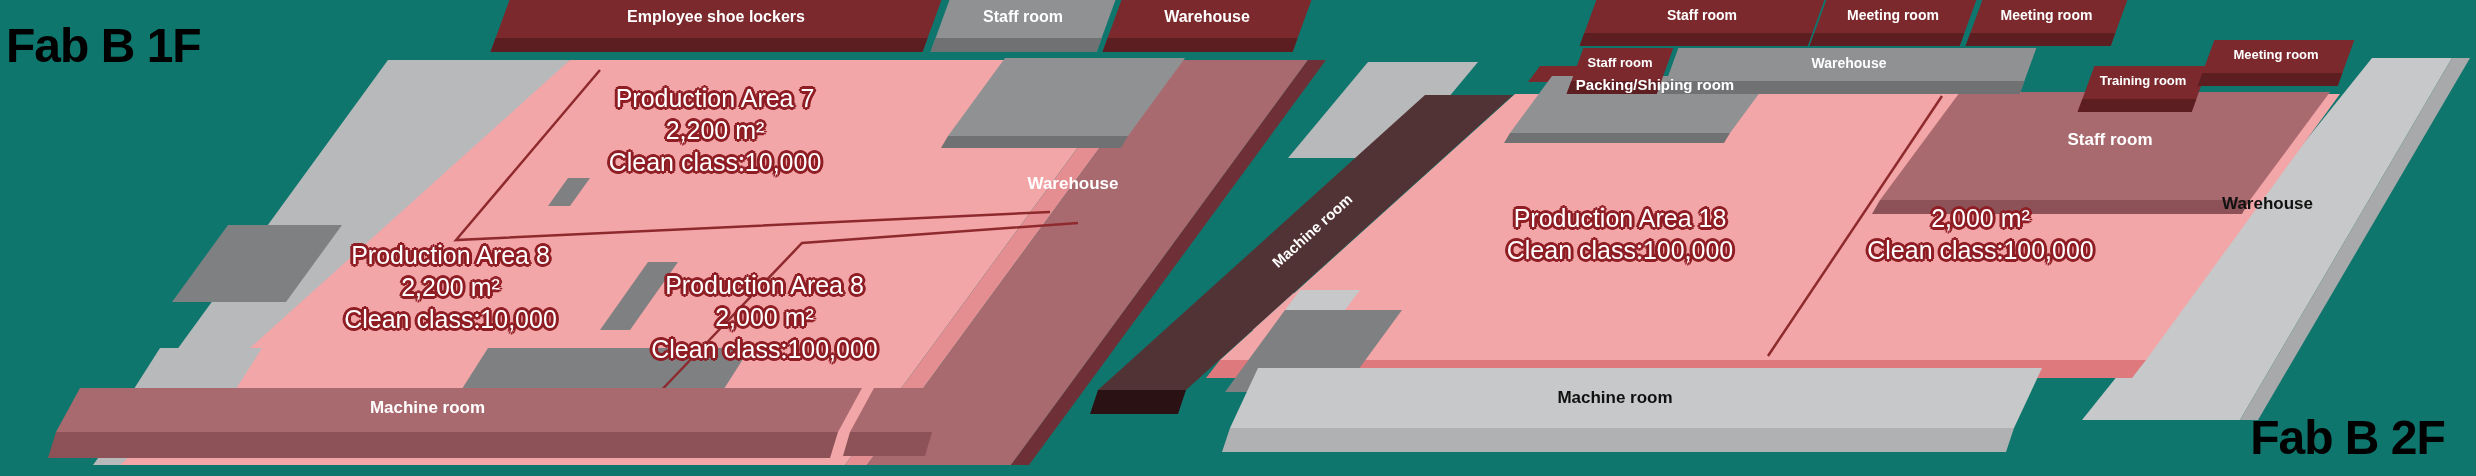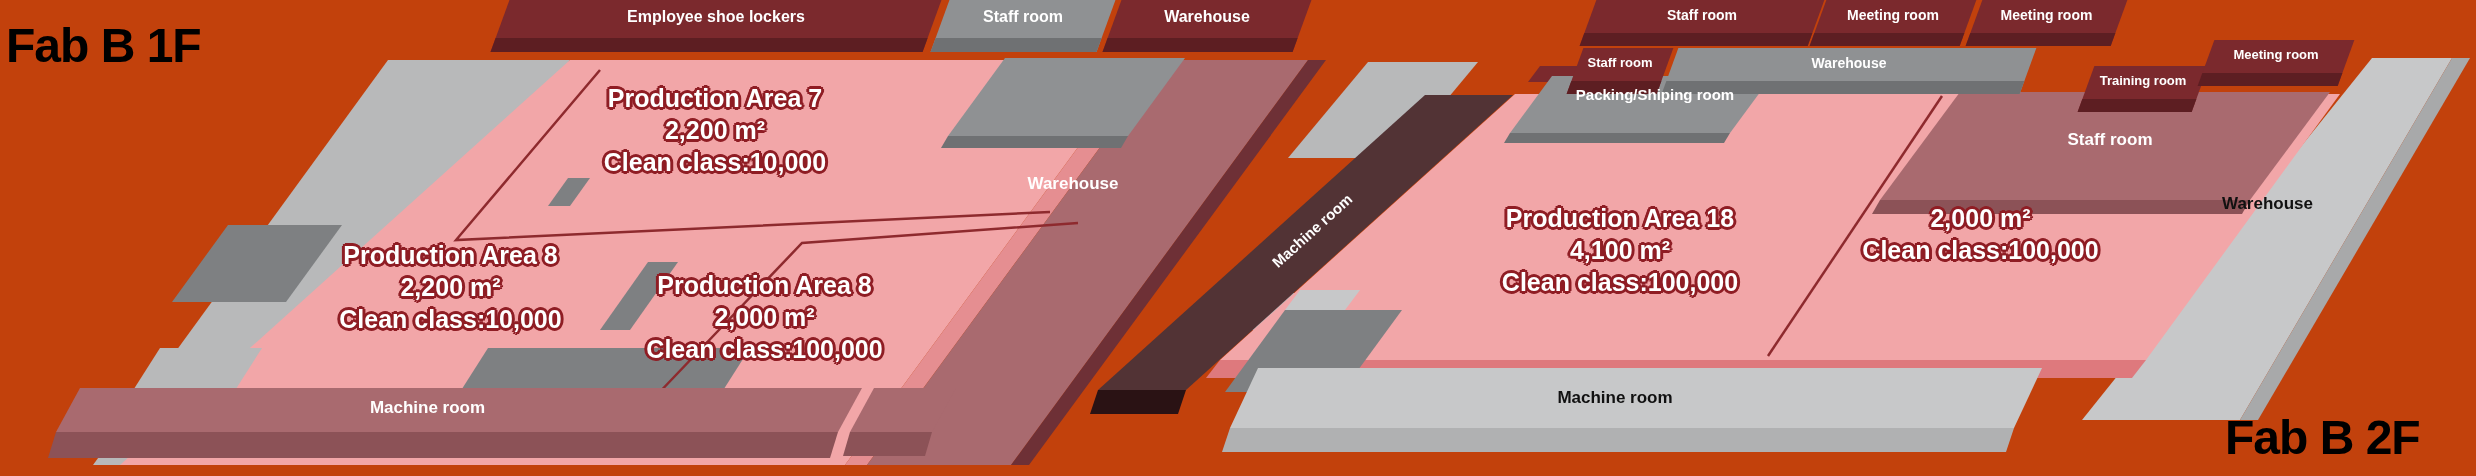--- a/index.html
+++ b/index.html
@@ -1,16 +1,16 @@
 <!DOCTYPE html>
 <html><head>
 <meta charset="utf-8">
 <style>
   html,body{margin:0;padding:0;background:#fff;}
-  #canvas{position:relative;width:2476px;height:476px;background:#c2410c;overflow:hidden;
+  #canvas{position:relative;width:2476px;height:476px;background:#0f766e;overflow:hidden;
           font-family:"Liberation Sans", sans-serif;}
   .shape{position:absolute;left:0;top:0;width:2476px;height:476px;}
   
   .slab{position:absolute;height:52px;}
   .slab .sh{position:absolute;left:0;top:0;right:0;bottom:0;transform:skewX(-20deg);}
   .slab .sh::after{content:"";position:absolute;left:0;right:0;bottom:0;height:14px;}
   .t-red{background:#7b292d;} .t-red::after{background:#5d1e22;}
   .t-gray{background:#8f9193;} .t-gray::after{background:#6f7173;}
   .slab-label{position:absolute;left:0;right:0;top:8px;text-align:center;color:#fff;
               font-weight:700;font-size:16px;white-space:nowrap;}
@@ -30,21 +30,21 @@
   .s2-tr{left:2086px;top:42px;width:114px;margin-top:24px;}
   .s2-tr .slab-label{font-size:13px;}
   .s2-m3{left:2206px;top:40px;width:140px;}
   .s2-m3 .slab-label{font-size:13px;}
   
   .lbl{position:absolute;white-space:nowrap;}
   .white-lbl{color:#fff;font-weight:700;font-size:17px;text-align:center;}
   .black-lbl{color:#111;font-weight:700;font-size:17px;text-align:center;}
   .fab-title{color:#000;font-weight:900;font-size:48px;letter-spacing:-1px;}
   .area-label{position:absolute;text-align:center;}
-  .area-label .al-line{font-size:25px;line-height:32px;font-weight:700;color:#fff;
+  .area-label .al-line{font-size:25px;line-height:32px;font-weight:400;color:#fff;
     text-shadow:3px 0 0 #8f1d24,-3px 0 0 #8f1d24,0 3px 0 #8f1d24,0 -3px 0 #8f1d24,
                 2px 2px 0 #8f1d24,-2px 2px 0 #8f1d24,2px -2px 0 #8f1d24,-2px -2px 0 #8f1d24;}
   .rot-label{transform:rotate(-42deg);transform-origin:center center;color:#fff;
              font-weight:700;font-size:15px;text-align:center;}
   svg.overlay{position:absolute;left:0;top:0;}
 </style>
 </head>
 <body>
 
 <div id="canvas">
@@ -141,21 +141,21 @@
     <div class="sh t-red"></div>
     <div class="slab-label">Training room</div>
   </div>
   <div class="slab slab2 s2-m3">
     <div class="sh t-red"></div>
     <div class="slab-label">Meeting room</div>
   </div>
 
   <div class="lbl white-lbl" style="left:988px;top:174px;width:170px">Warehouse</div>
   <div class="lbl white-lbl" style="left:255px;top:398px;width:345px">Machine room</div>
-  <div class="lbl white-lbl" style="left:1545px;top:86px;width:220px;font-size:15px">Packing/Shiping room</div>
+  <div class="lbl white-lbl" style="left:1545px;top:76px;width:220px;font-size:15px">Packing/Shiping room</div>
   <div class="lbl white-lbl" style="left:2020px;top:130px;width:180px">Staff room</div>
   <div class="lbl black-lbl" style="left:2180px;top:194px;width:175px">Warehouse</div>
   <div class="lbl black-lbl" style="left:1445px;top:388px;width:340px">Machine room</div>
   <div class="lbl rot-label" style="left:1227px;top:222px;width:170px">Machine room</div>
 
   <div class="area-label" style="left:520px;top:82px;width:390px">
     <div class="al-line">Production Area 7</div>
     <div class="al-line">2,200 m²</div>
     <div class="al-line">Clean class:10,000</div>
   </div>
@@ -164,24 +164,23 @@
     <div class="al-line">2,200 m²</div>
     <div class="al-line">Clean class:10,000</div>
   </div>
   <div class="area-label" style="left:572px;top:269px;width:385px">
     <div class="al-line">Production Area 8</div>
     <div class="al-line">2,000 m²</div>
     <div class="al-line">Clean class:100,000</div>
   </div>
   <div class="area-label" style="left:1425px;top:202px;width:390px">
     <div class="al-line">Production Area 18</div>
-    <div class="al-line">4,100 m²</div>
     <div class="al-line">Clean class:100,000</div>
   </div>
   <div class="area-label" style="left:1788px;top:202px;width:385px">
     <div class="al-line">2,000 m²</div>
     <div class="al-line">Clean class:100,000</div>
   </div>
 
   <div class="lbl fab-title" style="left:6px;top:18px">Fab B 1F</div>
-  <div class="lbl fab-title" style="left:2225px;top:410px;width:245px;text-align:left">Fab B 2F</div>
+  <div class="lbl fab-title" style="left:2225px;top:410px;width:245px;text-align:center">Fab B 2F</div>
 
 </div>
 
 </body></html>

